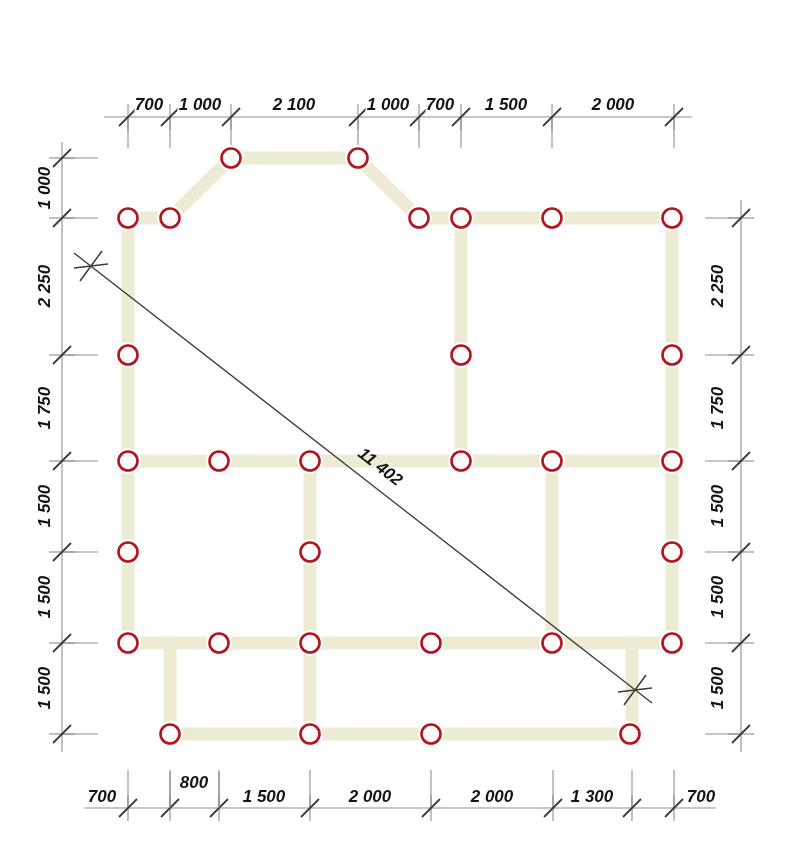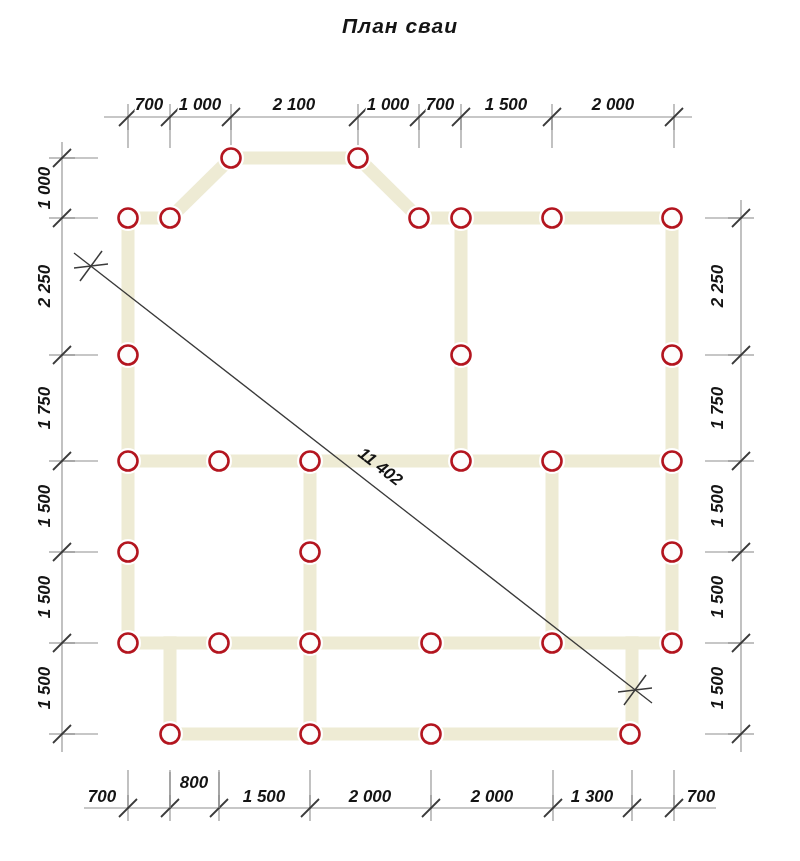--- a/index.html
+++ b/index.html
@@ -10,21 +10,20 @@
   svg{position:absolute;left:0;top:0;}
   text.dim{font-family:"Liberation Sans",sans-serif;font-size:17px;font-weight:bold;
            font-style:italic;fill:#141414;paint-order:stroke;stroke:#ffffff;stroke-width:3px;}
   text.diag-label{font-family:"Liberation Sans",sans-serif;font-size:17px;font-weight:bold;
            font-style:italic;fill:#141414;}
 </style>
 </head>
 <body>
 
 <div class="page">
-  <h1 class="title">План сваи</h1>
   <svg id="plan-svg" width="800" height="861" viewBox="0 0 800 861" xmlns="http://www.w3.org/2000/svg">
       <g>
         <line x1="231" y1="158" x2="358" y2="158" stroke="#EEEBD4" stroke-width="13" stroke-linecap="square"></line>
         <line x1="231" y1="158" x2="170" y2="218" stroke="#EEEBD4" stroke-width="13" stroke-linecap="square"></line>
         <line x1="358" y1="158" x2="419" y2="218" stroke="#EEEBD4" stroke-width="13" stroke-linecap="square"></line>
         <line x1="128" y1="218" x2="170" y2="218" stroke="#EEEBD4" stroke-width="13" stroke-linecap="square"></line>
         <line x1="419" y1="218" x2="672" y2="218" stroke="#EEEBD4" stroke-width="13" stroke-linecap="square"></line>
         <line x1="128" y1="218" x2="128" y2="643" stroke="#EEEBD4" stroke-width="13" stroke-linecap="square"></line>
         <line x1="461" y1="218" x2="461" y2="461" stroke="#EEEBD4" stroke-width="13" stroke-linecap="square"></line>
         <line x1="672" y1="218" x2="672" y2="643" stroke="#EEEBD4" stroke-width="13" stroke-linecap="square"></line>

